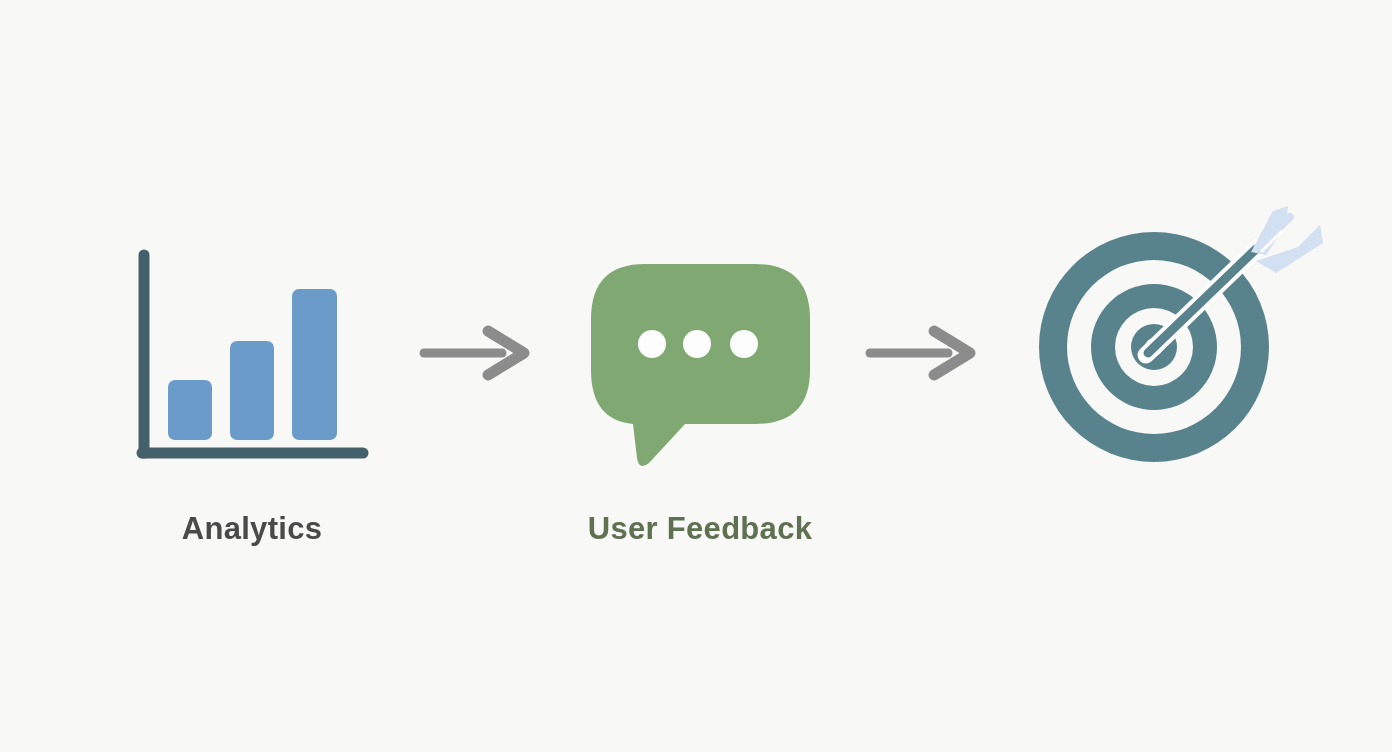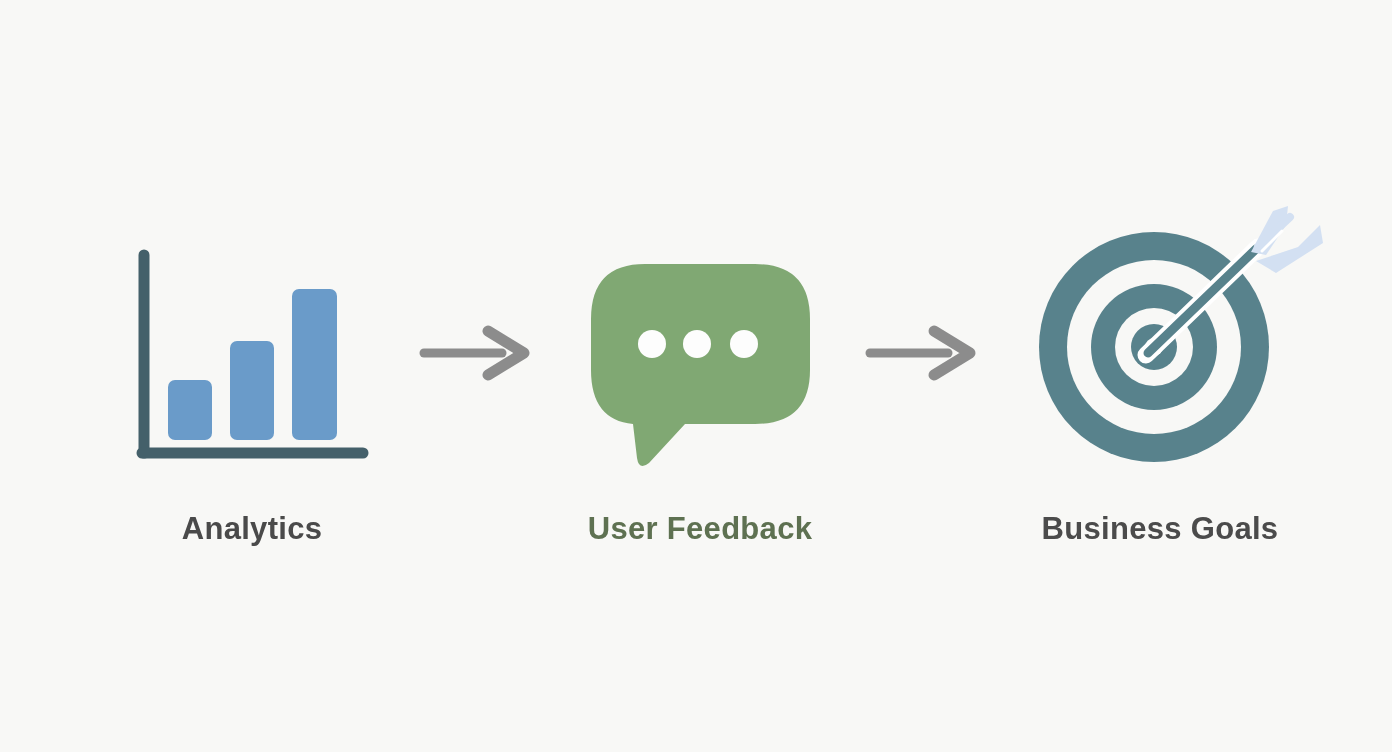--- a/index.html
+++ b/index.html
@@ -67,15 +67,14 @@
     <line x1="118" y1="150" x2="226" y2="46" stroke-width="9" stroke-linecap="round" stroke="#58828c"></line>
 
     <polygon points="221,49 243,8 258,3 256,22 236,52" fill="#d3e0f2"></polygon>
     <polygon points="226,58 268,44 290,22 293,40 246,70" fill="#d3e0f2"></polygon>
     <line x1="228" y1="44" x2="260" y2="14" stroke-width="8" stroke-linecap="round" stroke="#d3e0f2"></line>
     <line x1="232" y1="48" x2="252" y2="28" stroke="#ffffff" stroke-width="3" stroke-linecap="round"></line>
   </svg>
 
   <div class="step-label label-feedback">User Feedback</div>
   <div class="step-label label-analytics">Analytics</div>
-  <div class="step-label label-goals">Business Goals</div>
 
 </div>
 
 </body></html>

